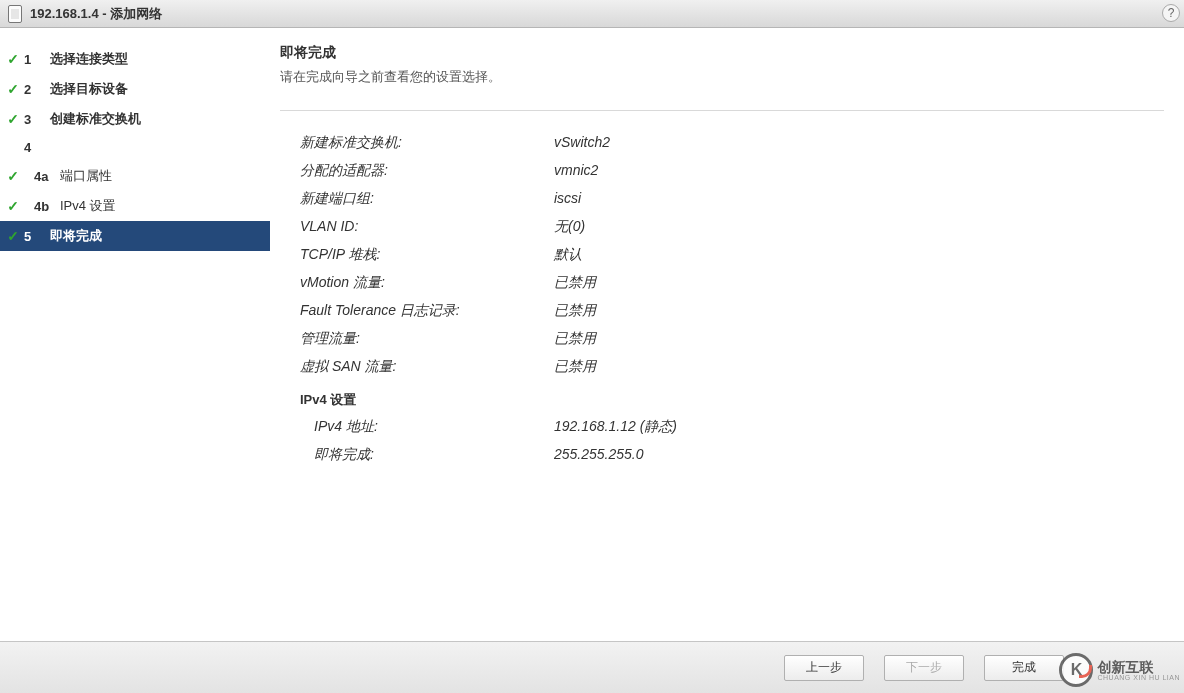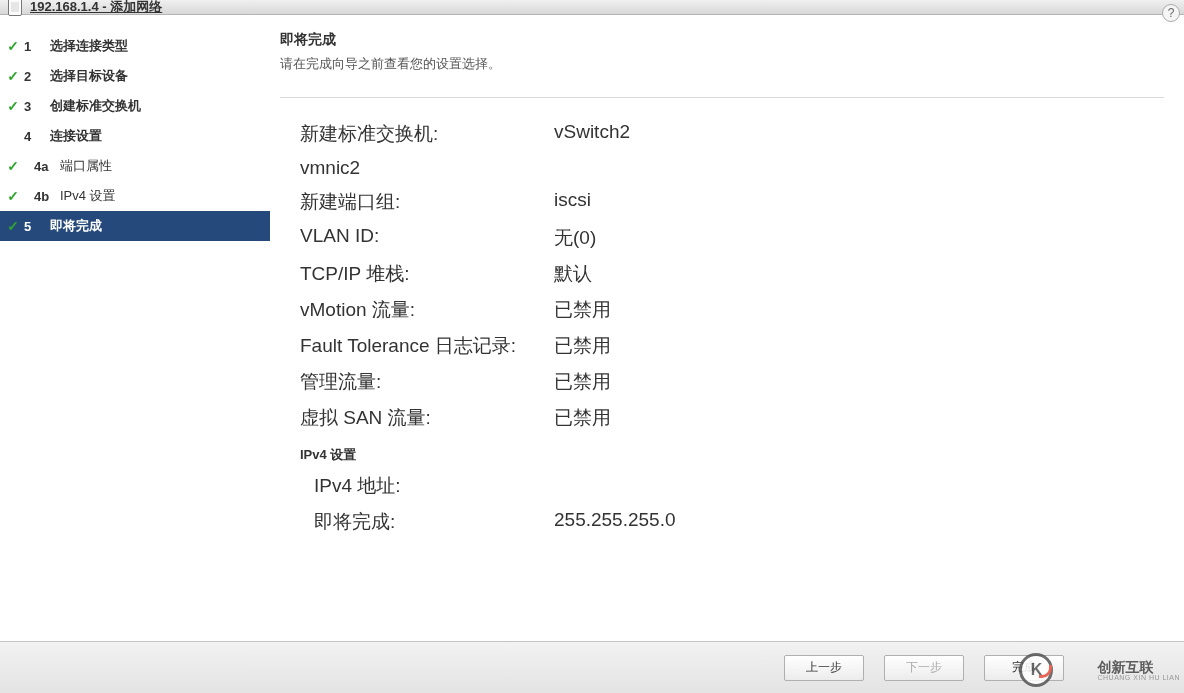--- a/index.html
+++ b/index.html
@@ -7,28 +7,27 @@
       font-family: Arial, "Microsoft YaHei", sans-serif;
       font-size: 12px;
       color: #333;
       background: #fff;
       width: 1184px;
       height: 693px;
       overflow: hidden;
       position: relative;
     }
     .titlebar {
-      height: 15px;
+      height: 28px;
       background: linear-gradient(to bottom, #f0f0f0, #d8d8d8);
       border-bottom: 1px solid #b5b5b5;
       display: flex;
       align-items: center;
       padding: 0 8px;
       position: relative;
-      text-decoration: underline;
     }
     .titlebar .device-icon {
       width: 14px;
       height: 18px;
       border: 1px solid #777;
       border-radius: 2px;
       margin-right: 8px;
       background: #fcfcfc;
       display: flex;
       align-items: center;
@@ -117,22 +116,23 @@
     .divider {
       border-bottom: 1px solid #d9d9d9;
       margin-bottom: 18px;
     }
     .summary-table {
       padding-left: 20px;
     }
     .summary-row {
       display: flex;
       padding: 5px 0;
-      font-size: 19px;
-      color: #333;
+      font-size: 14px;
+      color: #333;
+      font-style: italic;
     }
     .summary-row .key {
       width: 254px;
     }
     .summary-row .val {
       flex: 1;
     }
     .summary-section-header {
       font-weight: bold;
       padding: 10px 0 4px 0;
@@ -181,21 +181,21 @@
       width:34px;height:34px;border:3px solid #555;border-radius:50%;
       display:flex;align-items:center;justify-content:center;font-weight:bold;
       color:#555;font-size:16px;position:relative;background:#fff;
     }
     .watermark .wm-circle::after{
       content:"";position:absolute;right:-2px;bottom:6px;width:10px;height:10px;
       border-right:3px solid #e74c3c;border-bottom:3px solid #e74c3c;border-radius:0 0 10px 0;
       transform:rotate(0deg);
     }
     .watermark .wm-text{
-      display:flex;flex-direction:column;line-height:1;margin-left:40px;
+      display:flex;flex-direction:column;line-height:1;
     }
     .watermark .wm-text .cn{font-size:14px;font-weight:bold;color:#444;}
     .watermark .wm-text .py{font-size:7px;color:#888;letter-spacing:0.5px;}
   </style>
 </head>
 <body>
 
 <div class="titlebar">
   <div class="device-icon"></div>
   <div class="title-text">192.168.1.4 - 添加网络</div>
@@ -219,21 +219,20 @@
 
     <div class="step">
       <span class="check-col">✓</span>
       <span class="num-col">3</span>
       <span class="label-col">创建标准交换机</span>
     </div>
 
     <div class="step">
       <span class="check-col"></span>
       <span class="num-col">4</span>
-      <span class="label-col">连接设置</span>
     </div>
 
     <div class="step sub">
       <span class="check-col">✓</span>
       <span class="num-col sub">4a</span>
       <span class="label-col">端口属性</span>
     </div>
 
     <div class="step sub">
       <span class="check-col">✓</span>
@@ -253,20 +252,21 @@
     <div class="content-heading">即将完成</div>
     <div class="content-subheading">请在完成向导之前查看您的设置选择。</div>
     <div class="divider"></div>
 
     <div class="summary-table">
       <div class="summary-row">
         <div class="key">新建标准交换机:</div>
         <div class="val">vSwitch2</div>
       </div>
       <div class="summary-row">
+        <div class="key">分配的适配器:</div>
         <div class="val">vmnic2</div>
       </div>
       <div class="summary-row">
         <div class="key">新建端口组:</div>
         <div class="val">iscsi</div>
       </div>
       <div class="summary-row">
         <div class="key">VLAN ID:</div>
         <div class="val">无(0)</div>
       </div>
@@ -288,20 +288,21 @@
       </div>
       <div class="summary-row">
         <div class="key">虚拟 SAN 流量:</div>
         <div class="val">已禁用</div>
       </div>
 
       <div class="summary-section-header">IPv4 设置</div>
 
       <div class="summary-row indent">
         <div class="key">IPv4 地址:</div>
+        <div class="val">192.168.1.12 (静态)</div>
       </div>
       <div class="summary-row indent">
         <div class="key">即将完成:</div>
         <div class="val">255.255.255.0</div>
       </div>
     </div>
   </div>
 </div>
 
 <div class="footer">

